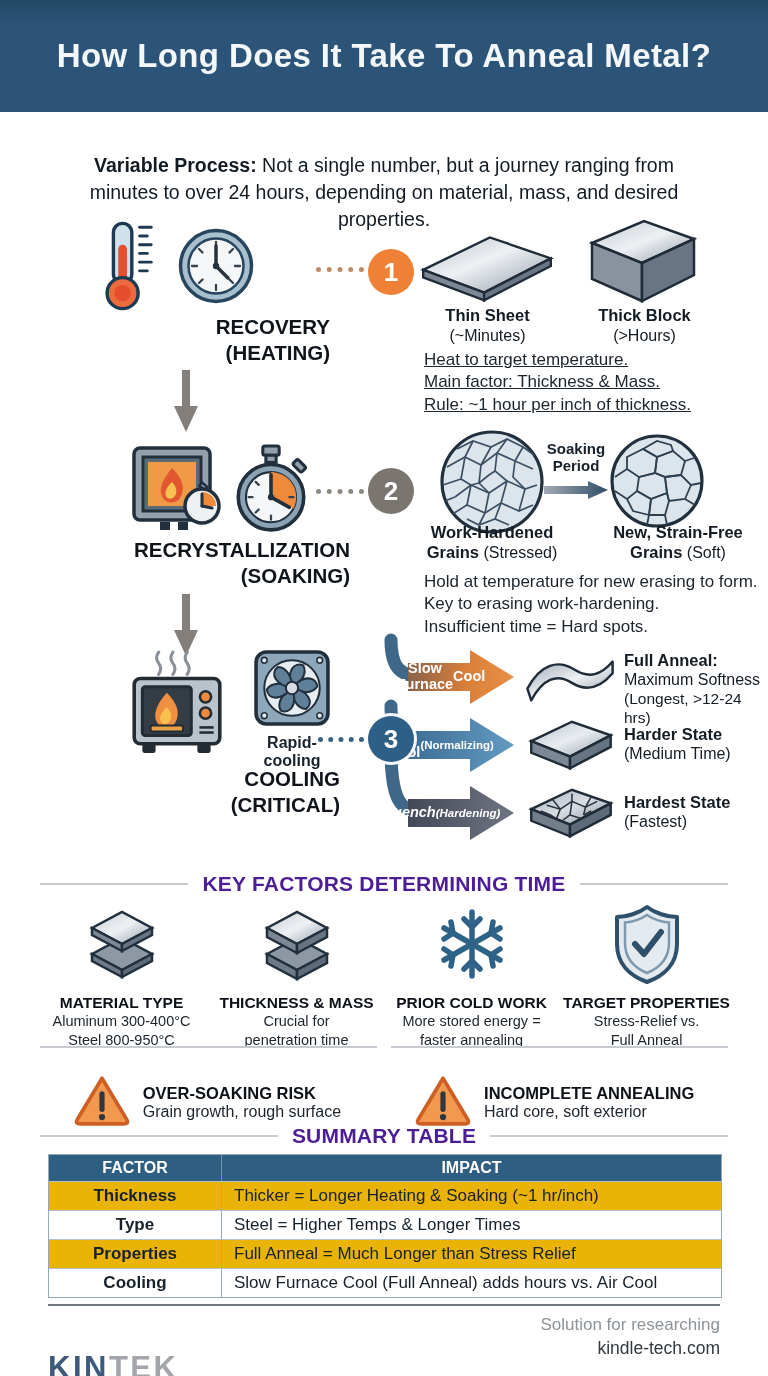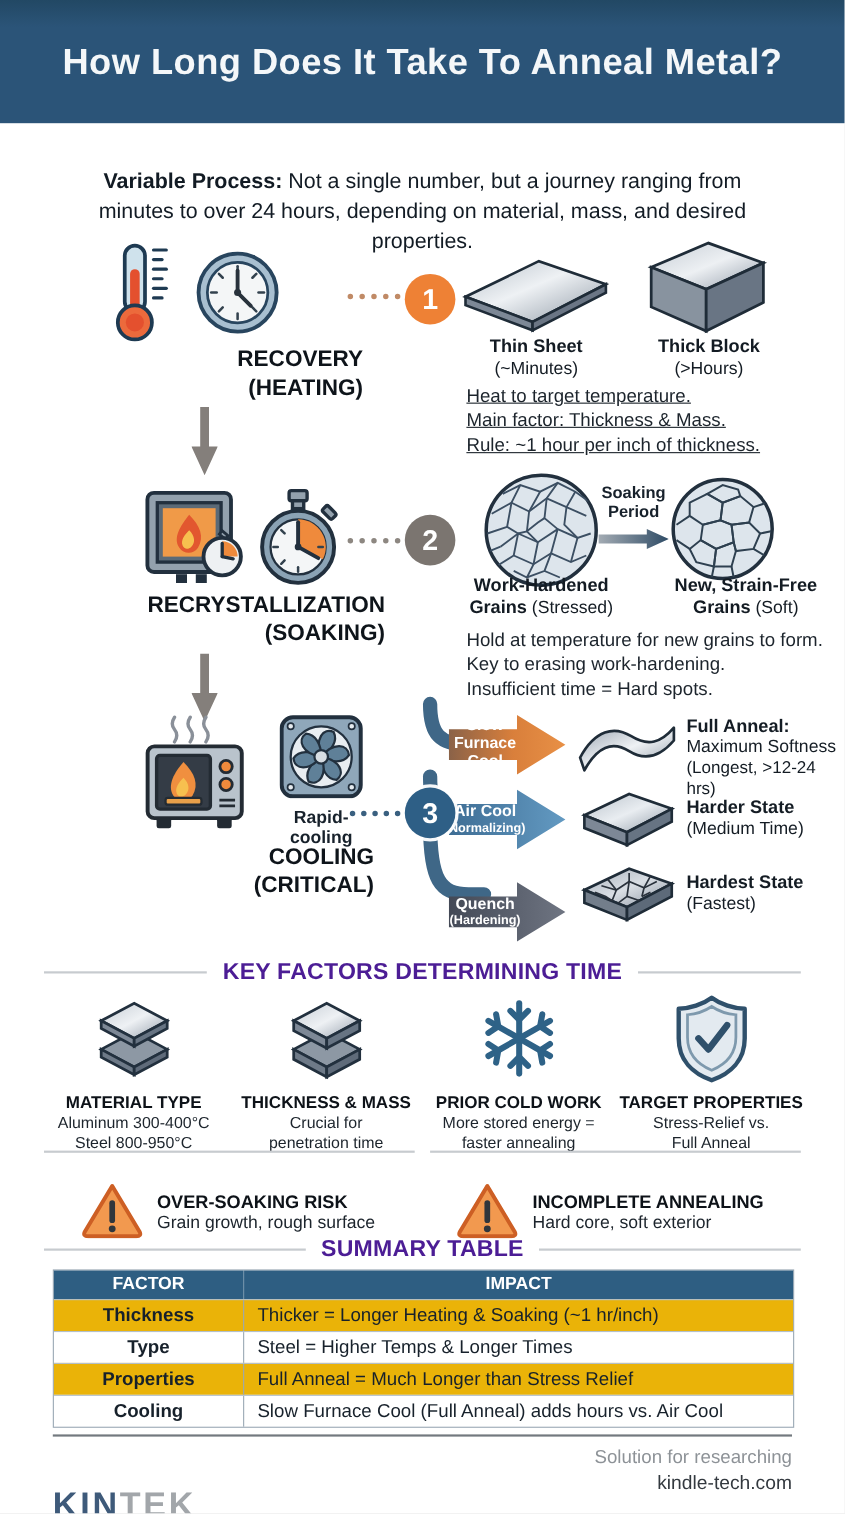--- a/index.html
+++ b/index.html
@@ -25,21 +25,21 @@
   .item-label{text-align:center;font-size:16px;line-height:1.2;color:#131b23;}
   .item-label .b{font-weight:bold;font-size:16.5px;}
 
   
   .tl-circle{width:46px;height:46px;border-radius:50%;display:flex;align-items:center;justify-content:center;
              color:#fff;font-weight:bold;font-size:26px;box-shadow:0 0 0 3px rgba(255,255,255,.95);z-index:4;}
   .dots{height:0;border-top:5px dotted #c08a66;z-index:1;}
 
   
   .arrow-wrap{width:108px;height:58px;z-index:3;}
-  .arrow-label{position:absolute;left:0;top:0;width:66px;height:58px;display:flex;flex-direction:column;
+  .arrow-label{position:absolute;left:0;top:0;width:66px;height:58px;display:flex;
                align-items:center;justify-content:center;color:#fff;font-weight:bold;font-size:14.5px;line-height:1.1;text-align:center;}
   .arrow-label .small{font-size:11.5px;font-weight:bold;}
   .branch-text{font-size:16px;line-height:1.22;color:#141c24;}
   .branch-text .t1{font-weight:bold;font-size:16.5px;}
 
   
   .section-header{left:40px;width:688px;display:flex;align-items:center;gap:14px;}
   .section-header .rule{flex:1;height:2px;background:#c7cbcf;}
   .section-header .t{font-weight:bold;font-size:21px;color:#4c1d95;letter-spacing:.2px;white-space:nowrap;}
 
@@ -305,21 +305,21 @@
   </span>
   <div class="abs item-label" style="left:402px;top:523px;width:180px;">
     <div class="b">Work-Hardened</div>
     <div><span class="b">Grains</span> <span>(Stressed)</span></div>
   </div>
   <div class="abs item-label" style="left:592px;top:523px;width:172px;">
     <div class="b">New, Strain-Free</div>
     <div><span class="b">Grains</span> <span>(Soft)</span></div>
   </div>
   <div class="abs desc" style="left:424px;top:571px;width:344px;">
-    <div>Hold at temperature for new grains to form.</div>
+    <div>Hold at temperature for new erasing to form.</div>
     <div>Key to erasing work-hardening.</div>
     <div>Insufficient time = Hard spots.</div>
   </div>
 
   <span class="abs" style="left:174px;top:594px;">
     <svg width="24" height="64" viewBox="0 0 24 64">
       <polygon points="8,0 16,0 16,36 24,36 12,62 0,36 8,36" fill="#847f7b"></polygon>
     </svg>
   </span>
 
@@ -438,21 +438,21 @@
       <polygon points="8,28 50,8 90,22 48,44" fill="url(#mf)" stroke="#1f2c38" stroke-width="2.5"></polygon>
       <polygon points="8,28 48,44 48,56 8,40" fill="#7d8896" stroke="#1f2c38" stroke-width="2.5"></polygon>
       <polygon points="48,44 90,22 90,34 48,56" fill="#677483" stroke="#1f2c38" stroke-width="2.5"></polygon>
     </svg>
   </span>
   <div class="abs branch-text" style="left:624px;top:724px;width:144px;">
     <div class="t1">Harder State</div>
     <div>(Medium Time)</div>
   </div>
 
-  <div class="abs arrow-wrap" style="left:408px;top:800px;">
+  <div class="abs arrow-wrap" style="left:408px;top:784px;font-style:italic;">
     <svg width="108" height="58" viewBox="0 0 108 58">
       <defs>
           <linearGradient id="ag3" x1="0" y1="0" x2="1" y2="0">
         <stop offset="0" stop-color="#434956"></stop>
             <stop offset="1" stop-color="#6f7582"></stop>
       </linearGradient>
         </defs>
       <polygon points="0,15 62,15 62,2 106,29 62,56 62,43 0,43" fill="url(#ag3)"></polygon>
     </svg>
     <div class="arrow-label">

